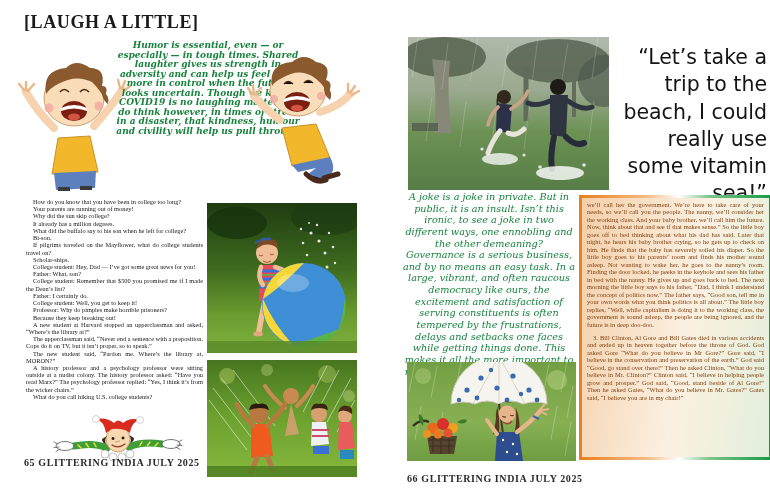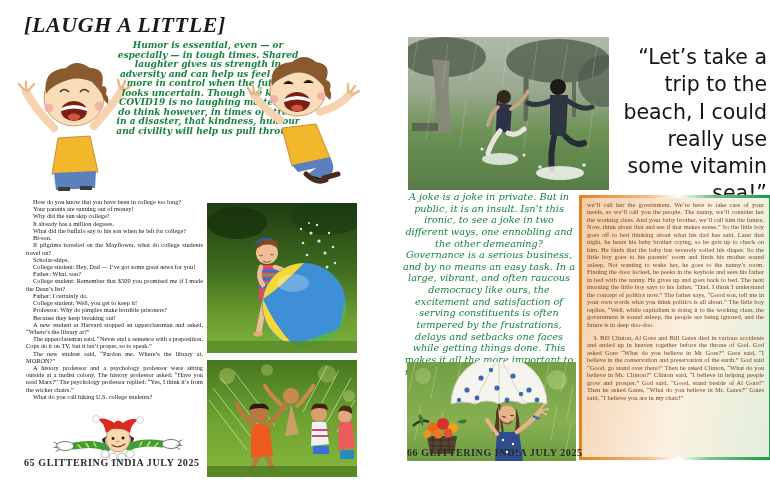--- a/index.html
+++ b/index.html
@@ -1,28 +1,28 @@
 <!DOCTYPE html>
 <html><head>
 <meta charset="utf-8">
 <style>
   html,body{margin:0;padding:0;background:#e9e9e9;}
   .spread{position:relative;width:770px;height:495px;background:#ffffff;overflow:hidden;
           font-family:"Liberation Serif",serif;color:#1a1a1a;}
   .abs{position:absolute;}
-  .page-title{left:24px;top:12px;font-size:22px;font-weight:bold;letter-spacing:.6px;
-              font-family:"Liberation Serif",serif;font-style:italic;}
+  .page-title{left:24px;top:12px;font-size:18px;font-weight:bold;letter-spacing:.6px;
+              font-family:"Liberation Serif",serif;}
   .intro{left:116px;top:41px;width:184px;text-align:center;font-family:"DejaVu Serif",serif;
          font-style:italic;font-weight:bold;font-size:9px;line-height:1.06;color:#17823d;}
   .jokes{left:26px;top:198px;width:177px;font-size:6.35px;line-height:1.14;text-align:justify;
          color:#161616;}
   .jokes p{margin:0;text-indent:7px;}
   .footer{font-size:10px;font-weight:bold;letter-spacing:.6px;color:#2a2a2a;}
   .footer-left{left:24px;top:457px;}
-  .footer-right{left:407px;top:447px;text-align:right;}
+  .footer-right{left:407px;top:473px;text-align:right;}
   .photo{display:block;}
   .quote{left:613px;top:44px;width:154px;text-align:right;color:#141414;
          font-family:"DejaVu Sans",sans-serif;font-size:20.5px;line-height:1.33;font-weight:400;}
   .essay{left:403px;top:191px;width:172px;text-align:center;font-family:"DejaVu Serif",serif;
          font-style:italic;font-weight:normal;font-size:9.7px;line-height:1.2;color:#17823d;}
   .essay p{margin:0;}
   .joke-box{left:579px;top:195px;width:177px;height:253px;padding:3px 5px;overflow:hidden;
             border:3px solid;border-image:linear-gradient(90deg,#e8801f 0%,#f6bc84 35%,#ffffff 52%,#7cc48a 68%,#169a46 100%) 1;
             background:linear-gradient(100deg,#f3cfa9 0%,#f9e4cd 35%,#fbf0e2 55%,#eef0de 80%,#e2eedd 100%);
             font-size:6.5px;line-height:1.15;text-align:justify;color:#80400f;}

